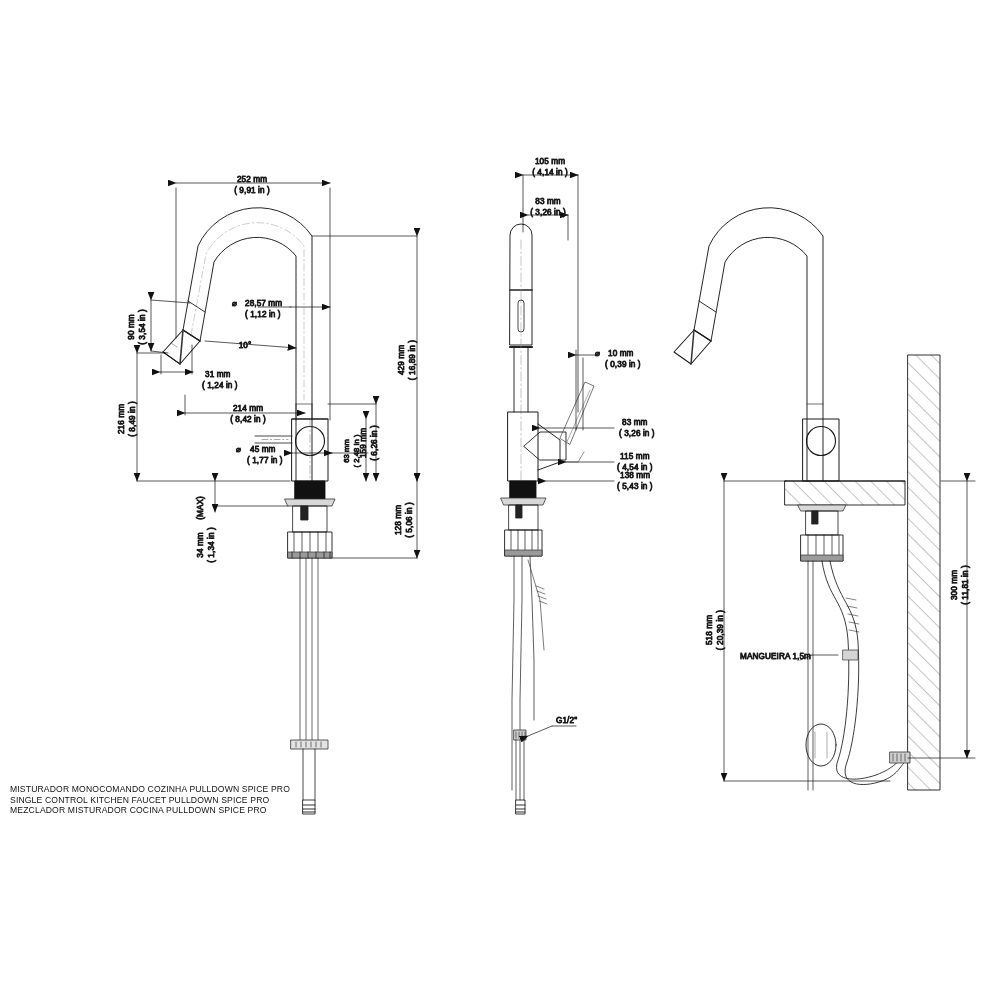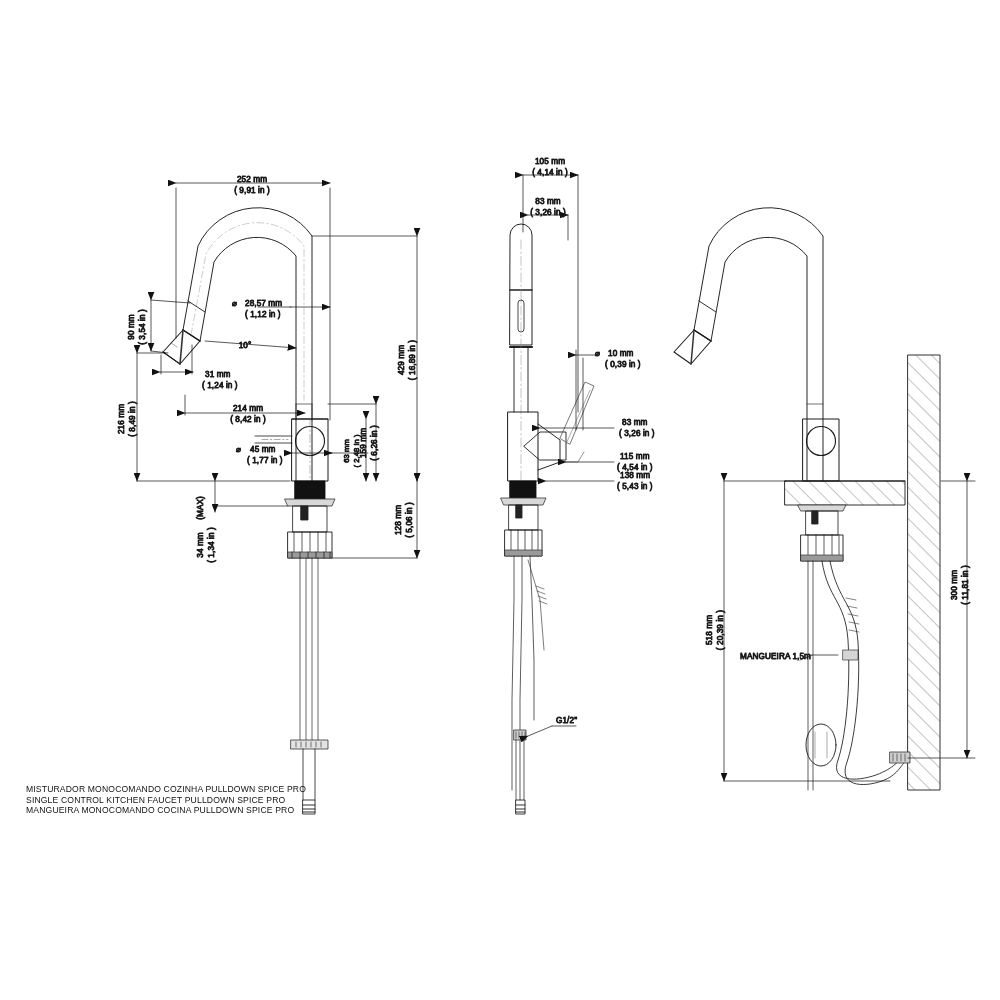--- a/index.html
+++ b/index.html
@@ -10,21 +10,21 @@
     color:#1a1a1a;
   }
   #sheet{position:relative;width:1000px;height:1000px;background:#fff;}
   svg{display:block;}
   .dimtext{
     font-family:"Liberation Sans","DejaVu Sans",sans-serif;
     font-size:8.2px; fill:#111; letter-spacing:.1px;
   }
   .dimtext.small{font-size:7.6px;}
   .titleblock{
-    position:absolute; left:26px; top:784px;
+    position:absolute; left:10px; top:784px;
     font-size:8.6px; line-height:10.6px; letter-spacing:.15px;
     color:#111; white-space:nowrap;
   }
   .titleblock div{font-family:"Liberation Sans","DejaVu Sans",sans-serif;}
 </style>
 </head>
 <body>
 
 <div id="sheet">
 
@@ -348,16 +348,16 @@
       <text class="dimtext" x="740" y="659" text-anchor="start">MANGUEIRA 1,5m</text>
     </g>
   </g>
 
   </g>
 </svg>
 
   <div class="titleblock">
     <div>MISTURADOR MONOCOMANDO COZINHA PULLDOWN SPICE PRO</div>
     <div>SINGLE CONTROL KITCHEN FAUCET PULLDOWN SPICE PRO</div>
-    <div>MANGUEIRA MONOCOMANDO COCINA PULLDOWN SPICE PRO</div>
+    <div>MEZCLADOR MISTURADOR COCINA PULLDOWN SPICE PRO</div>
   </div>
 
 </div>
 
 </body></html>

